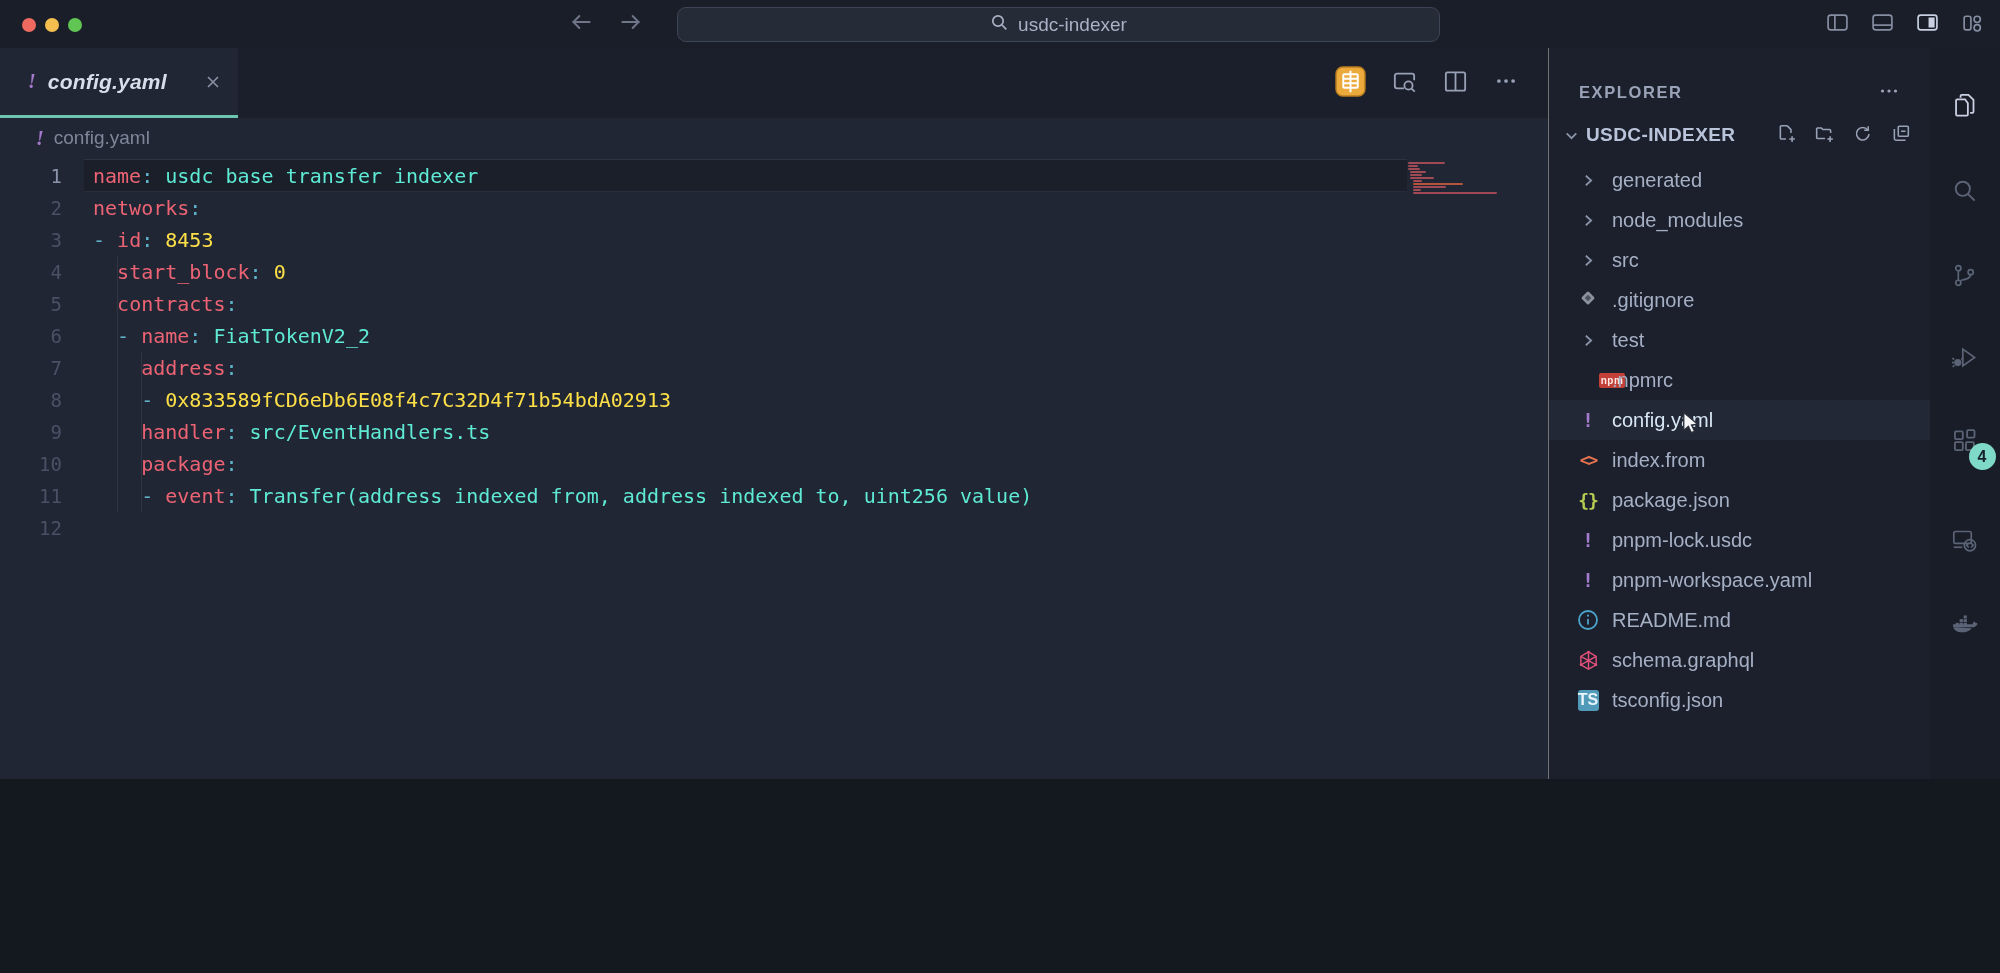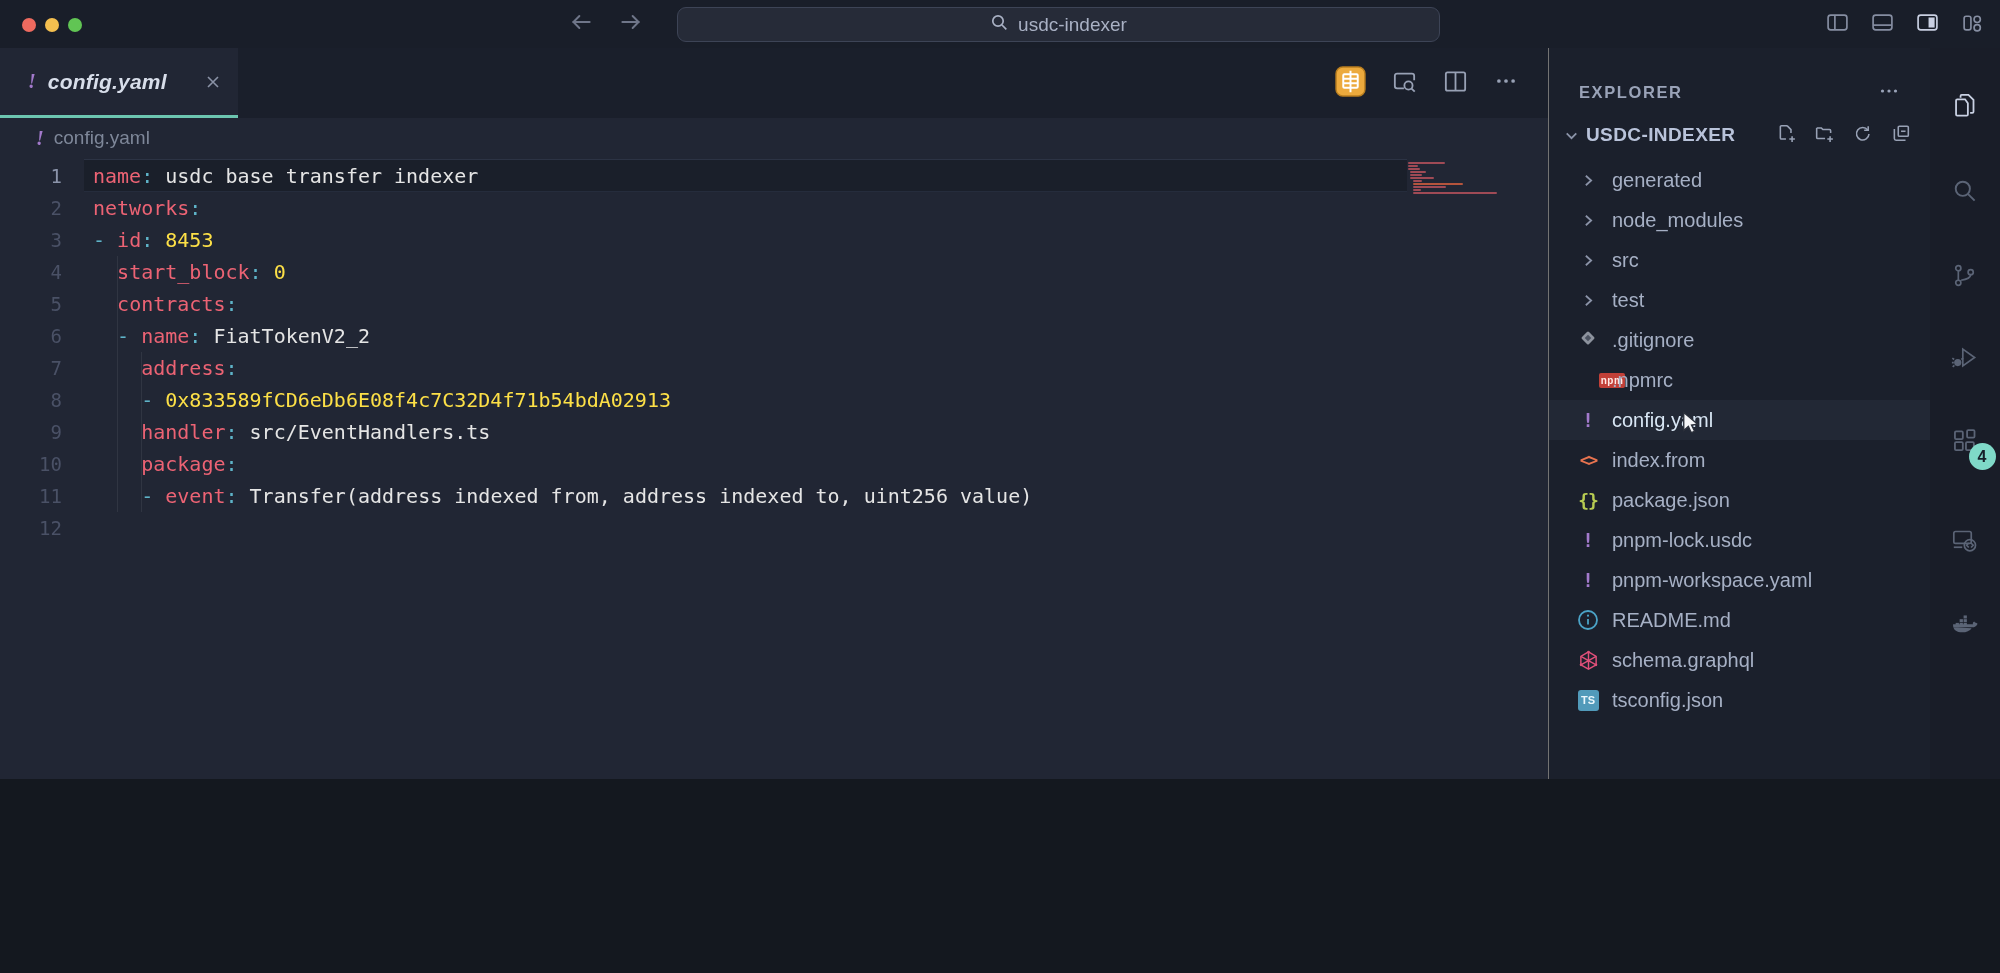--- a/index.html
+++ b/index.html
@@ -32,21 +32,21 @@
   
   .breadcrumb { height:40px; display:flex; align-items:center; padding-left:36px; gap:10px; color:#7e8799; font-size:19px; }
 
   
   .code-area { flex:1; position:relative; padding-top:2px; font-family:"DejaVu Sans Mono", monospace; font-size:20px; line-height:32px; overflow:hidden; }
   .code-line { position:relative; display:flex; height:32px; }
   .code-line .gutter { position:relative; z-index:2; width:62px; text-align:right; color:#4a5166; font-size:19px; }
   .code-line.current .gutter { color:#8b94aa; }
   .code-line .code-text { position:relative; z-index:2; white-space:pre; margin-left:31px; color:#c8d0e0; }
   .code-line.current::before { content:""; position:absolute; left:84px; width:1323px; top:-1px; bottom:0; background:#1a1f2a; border-top:1px solid #2c3344; border-bottom:1px solid #252c3c; z-index:1; }
-  .tok-key { color:#ec6374;text-align:center; } .tok-punc { color:#5fb4c9; } .tok-str { color:#e5e5e5;margin-top:24px; } .tok-num { color:#fde047; } .tok-plain { color:#c8d0e0; }
+  .tok-key { color:#ec6374;text-align:center; } .tok-punc { color:#5fb4c9; } .tok-str { color:#5eead4;margin-top:24px; } .tok-num { color:#fde047; } .tok-plain { color:#c8d0e0; }
   .iguide { position:absolute; width:1px; background:rgba(255,255,255,0.07); z-index:1; }
 
   
   .minimap { position:absolute; top:4px; right:48px; width:92px; z-index:3; }
   .mm-line { height:2px; margin-bottom:1px; border-radius:1px; }
 
   .band1 { height:40px; background:#1e222e; border-top:1px solid #272d3b; }
   .band2 { height:10px; background:#191c27; }
 
   
@@ -61,21 +61,21 @@
   .tree-row { height:40px; display:flex; align-items:center; padding-left:26px; gap:11px; font-size:20px; color:#a6b0c5; }
   .tree-row.selected { color:#d8e6f4; background:rgba(125,150,190,0.07); }
   .tr-icon { width:26px; height:26px; display:flex; align-items:center; justify-content:center; flex:0 0 26px; }
   .chev { color:#8b93a8; display:flex; }
   .fi { font-family:"DejaVu Sans Mono", monospace; font-weight:bold; }
   .fi-yaml { color:#a37acc; font-size:20px; }
   .fi-html { color:#e8734f; font-size:17px; letter-spacing:-2px; }
   .fi-json { color:#b8cc52; font-size:18px; letter-spacing:-1px; }
   .fi-git  { color:#8d939e; font-size:18px; }
   .npm-chip { background:#c24038; color:#ffe9e6; font-size:10px; font-weight:bold; padding:2px 2px; border-radius:2px; letter-spacing:.5px; font-family:"Liberation Sans",sans-serif;margin-left:48px; }
-  .ts-chip { background:#519aba; color:#eaf6fc; width:21px; height:21px; border-radius:3px; font-size:11px; font-weight:bold; display:flex; align-items:center; justify-content:center; font-family:"Liberation Sans",sans-serif; }
+  .ts-chip { background:#519aba; color:#eaf6fc; width:21px; height:21px; border-radius:3px; font-size:16px; font-weight:bold; display:flex; align-items:center; justify-content:center; font-family:"Liberation Sans",sans-serif; }
   .info-ic { color:#4ba3c7; display:flex; } .gql-ic { color:#e0507a; display:flex; }
   .cursor { position:absolute; left:128px; top:362px; z-index:9; }
 
   
   .activitybar { width:69px; background:#191d28; display:flex; flex-direction:column; align-items:center; position:relative; }
   .ab-icon { position:relative; width:48px; height:48px; display:flex; align-items:center; justify-content:center; color:#5b6476; }
   .ab-icon.active { color:#c9d1e3; }
   .ab-badge { position:absolute; right:-7px; bottom:-6px; width:27px; height:27px; border-radius:50%; background:#7fd9c8; color:#17202a; font-size:16px; font-weight:bold; display:flex; align-items:center; justify-content:center; }
   .ab-bottom { position:absolute; bottom:24px; left:0; width:69px; display:flex; justify-content:center; }
 </style>
@@ -309,36 +309,36 @@
               <span class="chev">
                 <svg width="17" height="17" viewBox="0 0 16 16" fill="none" stroke="currentColor" stroke-width="1.7">
                   <path d="M5.5 3.5L10.5 8l-5 4.5"></path>
                 </svg>
               </span>
             </span>
             <span>src</span>
           </div>
           <div class="tree-row">
             <span class="tr-icon">
-              <span class="chev">
-                <svg width="17" height="17" viewBox="0 0 16 16" fill="none" stroke="currentColor" stroke-width="1.7">
-                  <path d="M5.5 3.5L10.5 8l-5 4.5"></path>
-                </svg>
-              </span>
-            </span>
-            <span>test</span>
-          </div>
-          <div class="tree-row">
-            <span class="tr-icon">
               <span class="fi fi-git"><svg width="18" height="18" viewBox="0 0 18 18">
                   <rect x="4" y="4" width="10" height="10" rx="1.5" transform="rotate(45 9 9)" fill="#8d939e"></rect>
                   <rect x="6.7" y="6.7" width="4.6" height="4.6" transform="rotate(45 9 9)" fill="#4b5260"></rect>
                 </svg></span>
             </span>
             <span>.gitignore</span>
+          </div>
+          <div class="tree-row">
+            <span class="tr-icon">
+              <span class="chev">
+                <svg width="17" height="17" viewBox="0 0 16 16" fill="none" stroke="currentColor" stroke-width="1.7">
+                  <path d="M5.5 3.5L10.5 8l-5 4.5"></path>
+                </svg>
+              </span>
+            </span>
+            <span>test</span>
           </div>
           <div class="tree-row">
             <span class="tr-icon">
               <span class="npm-chip">npm</span>
             </span>
             <span>.npmrc</span>
           </div>
           <div class="tree-row selected">
             <span class="tr-icon">
               <span class="fi fi-yaml">!</span>

